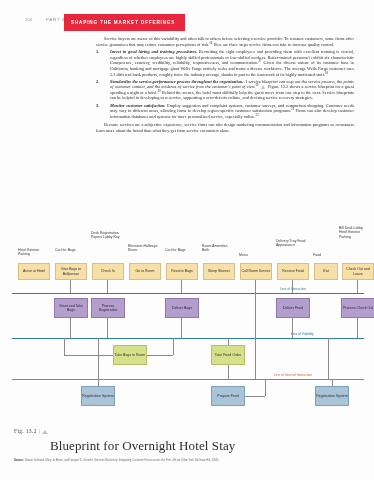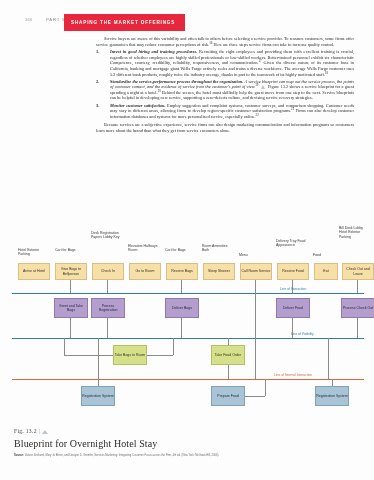--- a/index.html
+++ b/index.html
@@ -51,21 +51,21 @@
   .lbl{position:absolute;font-size:3.3px;font-family:"Liberation Sans",sans-serif;}
   .conn{position:absolute;background:#8b8b8b;}
 
   
   .capwrap{position:absolute;left:14px;top:428px;width:348px;}
   .figno{font-size:5.6px;color:#4a4a4a;letter-spacing:.3px;}
   .figno .bar{color:#9aa7b0;margin:0 2px;}
   .figtri{display:inline-block;width:0;height:0;border-left:3.2px solid transparent;
        border-right:3.2px solid transparent;border-bottom:4.6px solid #b9c6cf;
        vertical-align:middle;}
-  .captitle{font-size:10px;color:#2b2b2b;margin-top:4px;letter-spacing:.1px;}
+  .captitle{font-size:13px;color:#2b2b2b;margin-top:4px;letter-spacing:.1px;margin-left:36px;}
   .src{font-size:2.7px;color:#6f6f6f;margin-top:5px;line-height:3.4px;
        font-family:"Liberation Sans",sans-serif;}
   .src b{color:#3d3d3d;}
 </style>
 </head>
 <body>
 
 <div class="page">
 
   <div class="runhead">

